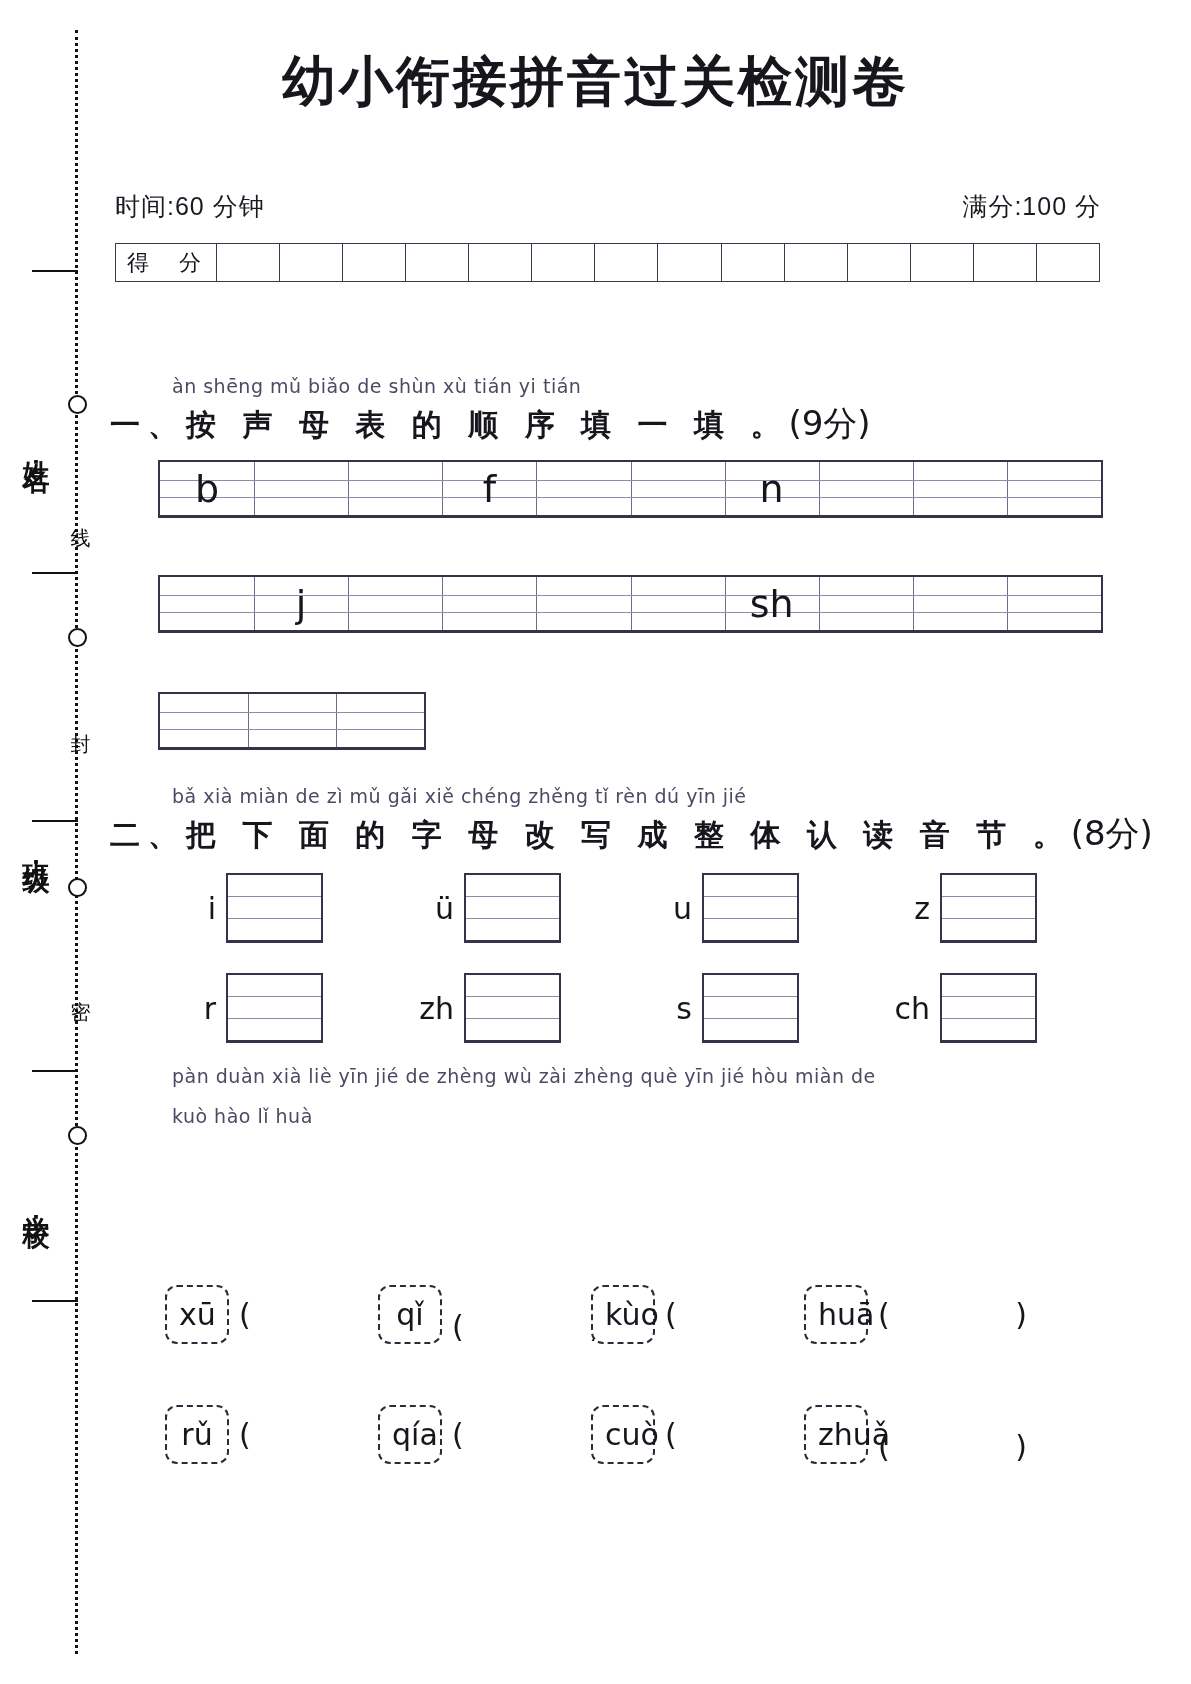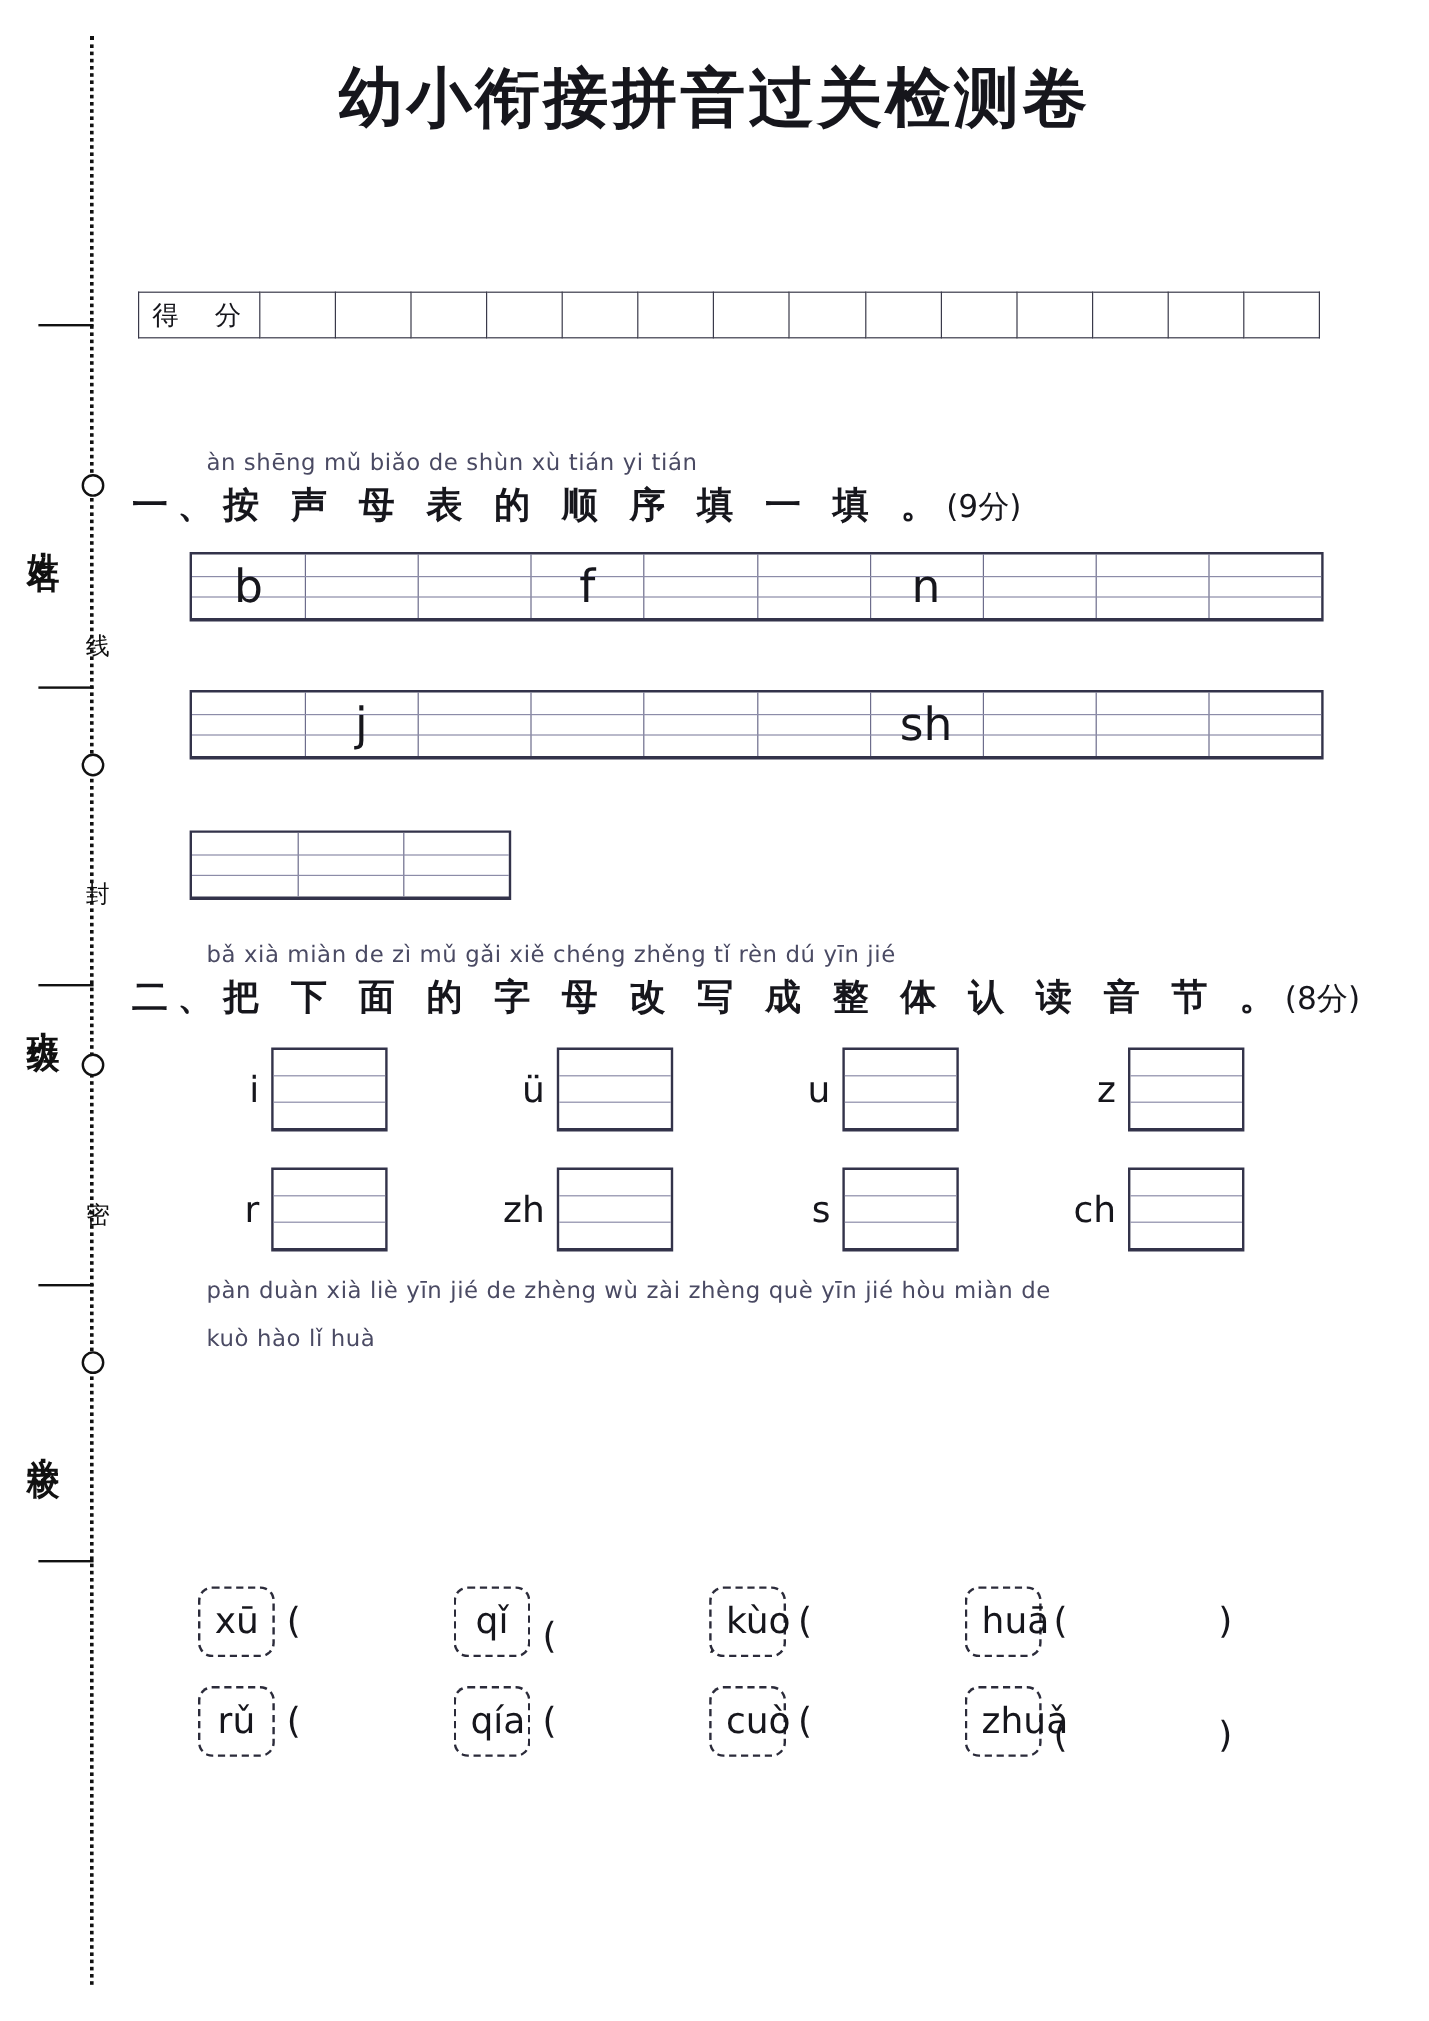--- a/index.html
+++ b/index.html
@@ -75,21 +75,21 @@
   .q-block{position:absolute;left:0;right:0;}
   .q-pinyin{
     font-size:19px;color:#4a4a63;letter-spacing:0.5px;
     font-family:"DejaVu Sans",sans-serif;
     white-space:nowrap;
   }
   .q-title{
     font-size:30px;font-weight:700;letter-spacing:8px;white-space:nowrap;
     font-family:"DejaVu Sans",sans-serif;color:#16161c;
   }
-  .q-title .pts{font-weight:400;font-size:26px;letter-spacing:0;text-align:right;}
+  .q-title .pts{font-weight:400;font-size:34px;letter-spacing:0;text-align:right;}
 
   
   .tianzi{
     position:absolute;border:2px solid #33334a;border-bottom-width:3px;
     box-sizing:border-box;background:#fff;
   }
   .tianzi .vline{
     position:absolute;top:0;bottom:0;width:0;border-left:1.2px solid #6d6d8c;
   }
   .tianzi .hline{
@@ -152,20 +152,24 @@
 
     <div class="vtext-sm" style="left:68px;top:512px;">线</div>
     <div class="vtext-sm" style="left:68px;top:718px;">封</div>
     <div class="vtext-sm" style="left:68px;top:985px;">密</div>
   </div>
 
   <div class="title">幼小衔接拼音过关检测卷</div>
 
   <div class="content">
 
+    <div class="metarow">
+      <div class="meta-left">时间:60 分钟</div>
+      <div class="meta-right">满分:100 分</div>
+    </div>
 
     <table class="score-tbl">
       <tbody>
       <tr>
         <td class="lbl">得 分</td>
         <td></td>
         <td></td>
         <td></td>
         <td></td>
         <td></td>
@@ -290,21 +294,21 @@
         <div class="hl" style="top:33%"></div>
           <div class="hl" style="top:66%"></div>
       </div>
     </div>
 
     <div class="q-block" style="top:1065px;">
       <div class="q-pinyin" style="margin-left:62px;">pàn duàn xià liè yīn jié de zhèng wù   zài zhèng què yīn jié hòu miàn de</div>
       <div class="q-pinyin" style="margin-left:62px;margin-top:18px;">kuò hào  lǐ  huà</div>
     </div>
 
-    <div class="bubble-row" style="top:1322px;left:55px;">
+    <div class="bubble-row" style="top:1285px;left:55px;">
       <div class="bub-unit" style="width:213px;">
         <div class="bubble">xū</div>
         <div class="paren">(&nbsp;)</div>
       </div>
       <div class="bub-unit" style="width:213px;align-items:flex-end;">
         <div class="bubble">qǐ</div>
         <div class="paren">(&nbsp;)</div>
       </div>
       <div class="bub-unit" style="width:213px;">
         <div class="bubble">kùo</div>

